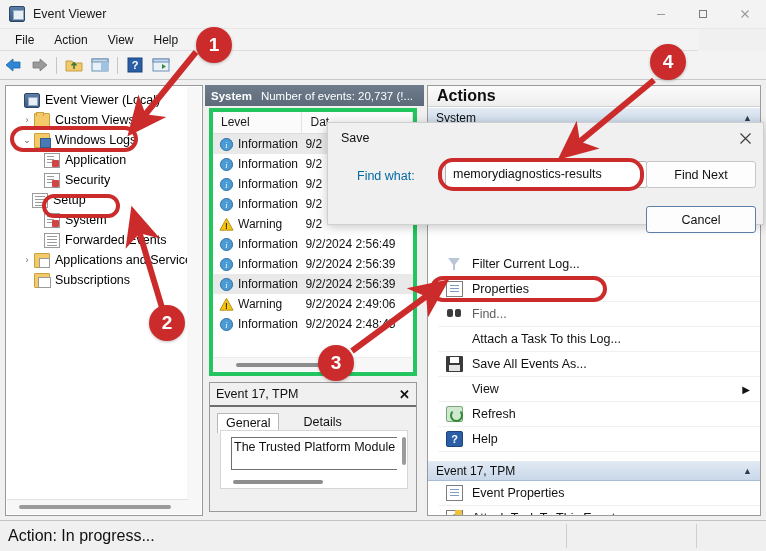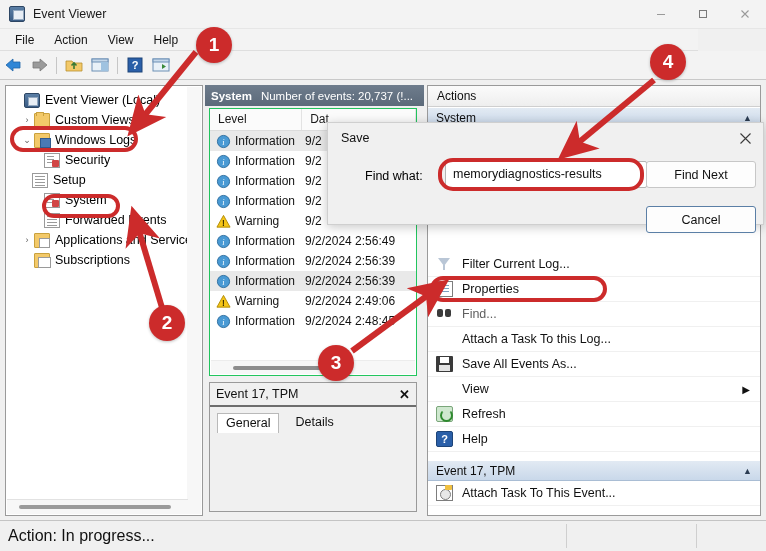--- a/index.html
+++ b/index.html
@@ -107,42 +107,42 @@
     position: absolute; left: 205px; top: 5px; width: 219px; height: 431px;
   }
   .listhdr {
     height: 21px; background: linear-gradient(#6e7c8c,#5c6a7a);
     color: #ffffff; display:flex; align-items:center; font-size: 11.5px;
     padding-left: 6px; gap: 9px;
   }
   .listhdr b { font-size: 11.5px; }
   .listbox {
     position:absolute; left:4px; top:23px; width:208px; height:268px;
-    background:#ffffff; border:1px solid #22c55e; overflow:hidden;
+    background:#ffffff; border:4px solid #22c55e; overflow:hidden;
   }
   .colhdr { display:flex; height:22px; background:#fbfbfb; border-bottom:1px solid #dcdcdc; }
   .colhdr div { font-size:12px; color:#1a1a1a; padding:3px 0 0 8px; border-right:1px solid #e3e3e3; }
   .c-level { width:97px; }
   .c-date { width:120px; }
   .erow { display:flex; align-items:center; height:20px; font-size:12px; color:#121212; }
   .erow.sel { background:#e9e9e9; }
   .elev { width:97px; display:flex; align-items:center; padding-left:6px; gap:4px; }
   .edate { width:118px; padding-left:2px; white-space:nowrap; }
   .sev { width:15px; height:15px; flex:none; }
   .list-hscroll{position:absolute;left:1px;right:1px;bottom:1px;height:14px;background:#f7f7f7;border-top:1px solid #ececec;}
   .list-hthumb{position:absolute;left:22px;top:5px;width:88px;height:4px;background:#8d8d8d;border-radius:2px;}
 
   .detailpane {
     position:absolute; left:4px; top:297px; width:208px; height:130px;
     background:#f0f0f0; border:1px solid #9a9a9a;
   }
   .detailhdr{ height:24px; display:flex; align-items:center; border-bottom:2px solid #6d6d6d;
               padding:0 6px; font-size:12.5px; color:#111; background:#f0f0f0;}
   .detailhdr .x { margin-left:auto; font-size:13px; font-weight:bold; color:#111; }
-  .tabs { display:flex; padding:6px 0 0 7px; gap:8px; }
+  .tabs { display:flex; padding:6px 0 0 7px; gap:16px; }
   .tab { font-size:12.5px; padding:2px 8px 3px 8px; color:#111; }
   .tab.active { background:#ffffff; border:1px solid #b9b9b9; border-bottom:none; }
   .descbox {
     position:absolute; left:10px; top:47px; right:8px; bottom:22px;
     background:#ffffff; border:1px solid #d6d6d6;
   }
   .descinner{
     position:absolute; left:10px; top:6px; right:10px; bottom:18px;
     border:1px solid #6f6f6f; border-right:none; background:#fff;
     font-size:12.5px; color:#111; padding:2px 0 0 2px; overflow:hidden; white-space:nowrap;
@@ -151,31 +151,31 @@
   .desc-vthumb{position:absolute;right:1px;top:6px;width:4px;height:28px;background:#9b9b9b;border-radius:2px;}
 
   
   .actionspane {
     position:absolute; left:427px; top:5px; width:334px; height:431px;
     background:#ffffff; border:1px solid #9a9a9a; overflow:hidden;
   }
   .actions-title{
     height:21px; background:linear-gradient(#fbfbfb,#eeeeee);
     border-bottom:1px solid #cfcfcf; display:flex; align-items:center;
-    padding-left:9px; font-size:12px; font-weight:normal; color:#0e0e0e;
+    padding-left:9px; font-size:16px; font-weight:bold; color:#0e0e0e;
   }
   .sect {
     height:21px; background:linear-gradient(#e2eaf3,#c9d8ea);
     border-bottom:1px solid #a9bdd4; border-top:1px solid #ffffff;
     display:flex; align-items:center; padding:0 8px; font-size:12px; color:#0e0e0e;
   }
   .sect .caret { margin-left:auto; font-size:9px; color:#2b3c52; }
   .arow {
     height:25px; display:flex; align-items:center; gap:9px; padding-left:8px;
-    font-size:12.5px; color:#111; border-bottom:1px solid #f0f0f0;
+    font-size:12.5px; color:#111; border-bottom:1px solid #f0f0f0;margin-left:10px;
   }
   .arow .aico { width:17px; height:16px; flex:none; position:relative; }
   .arow .sub { margin-left:auto; margin-right:10px; font-size:10px; color:#111; }
   .arow.dim { color:#5e5e5e; }
   .ai-filter:before{content:"";position:absolute;left:2px;top:2px;width:0;height:0;border-left:6px solid transparent;border-right:6px solid transparent;border-top:8px solid #b9c6d6;}
   .ai-filter:after{content:"";position:absolute;left:7px;top:9px;width:2px;height:5px;background:#b9c6d6;}
   .ai-props{background:#fff;border:1px solid #7d7d7d;}
   .ai-props:after{content:"";position:absolute;left:3px;top:3px;right:3px;height:1px;background:#7d9ec0;box-shadow:0 3px 0 #7d9ec0,0 6px 0 #7d9ec0;}
   .ai-find:before{content:"";position:absolute;left:1px;top:3px;width:6px;height:8px;background:#3b3b3b;border-radius:2px;}
   .ai-find:after{content:"";position:absolute;left:9px;top:3px;width:6px;height:8px;background:#3b3b3b;border-radius:2px;}
@@ -194,21 +194,21 @@
 
   
   .finddlg {
     position:absolute; left:327px; top:122px; width:437px; height:103px;
     background:#f0f0f0; border:1px solid #cfcfcf;
     box-shadow: 0 2px 10px rgba(0,0,0,0.22);
   }
   .finddlg-bar { height:30px; display:flex; align-items:center; padding-left:13px; }
   .finddlg-title { font-size:12.5px; color:#111; }
   .finddlg-close { margin-left:auto; width:36px; height:28px; display:flex; align-items:center; justify-content:center; color:#3a3a3a; }
-  .find-label { position:absolute; left:37px; top:46px; font-size:12.5px; color:#000000; }
+  .find-label { position:absolute; left:29px; top:46px; font-size:12.5px; color:#0369a1; }
   .find-input {
     position:absolute; left:117px; top:38px; width:202px; height:27px;
     background:#ffffff; border:1px solid #b4b4b4; border-radius:2px;
     font-size:12.5px; color:#111; padding:5px 0 0 7px; overflow:hidden; white-space:nowrap;
   }
   .btn {
     position:absolute; width:110px; height:27px; background:#fdfdfd;
     border:1px solid #c7c7c7; border-radius:3px;
     font-size:12.5px; color:#111; display:flex; align-items:center; justify-content:center;
   }
@@ -323,20 +323,24 @@
           <span class="ticon ic-folder"></span>
           <span class="tlabel">Custom Views</span>
         </div>
         <div class="trow" style="padding-left:14px">
           <span class="tw">⌄</span>
           <span class="ticon ic-comp"></span>
           <span class="tlabel">Windows Logs</span>
         </div>
         <div class="trow" style="padding-left:38px">
           <span class="ticon ic-logred"></span>
+          <span class="tlabel">Application</span>
+        </div>
+        <div class="trow" style="padding-left:38px">
+          <span class="ticon ic-logred"></span>
           <span class="tlabel">Security</span>
         </div>
         <div class="trow" style="padding-left:26px">
           <span class="ticon ic-log"></span>
           <span class="tlabel">Setup</span>
         </div>
         <div class="trow" style="padding-left:38px">
           <span class="ticon ic-logred"></span>
           <span class="tlabel">System</span>
         </div>
@@ -480,20 +484,25 @@
 
       <div class="detailpane">
         <div class="detailhdr">
           <span>Event 17, TPM</span>
           <span class="x">✕</span>
         </div>
         <div class="tabs">
           <div class="tab active">General</div>
           <div class="tab">Details</div>
         </div>
+        <div class="descbox">
+          <div class="descinner">The Trusted Platform Module</div>
+          <div class="desc-vthumb"></div>
+          <div class="desc-hscroll"></div>
+        </div>
       </div>
     </div>
 
     <div class="actionspane">
       <div class="actions-title">Actions</div>
 
       <div class="sect">
         <span>System</span>
         <span class="caret">▲</span>
       </div>
@@ -530,20 +539,24 @@
         <span>Refresh</span>
       </div>
       <div class="arow">
         <span class="aico ai-help"></span>
         <span>Help</span>
       </div>
 
       <div class="sect" style="margin-top:8px">
         <span>Event 17, TPM</span>
         <span class="caret">▲</span>
+      </div>
+      <div class="arow">
+        <span class="aico ai-evprops"></span>
+        <span>Event Properties</span>
       </div>
       <div class="arow">
         <span class="aico ai-task"></span>
         <span>Attach Task To This Event...</span>
       </div>
 
     </div>
   </div>
 
   <div class="finddlg">

